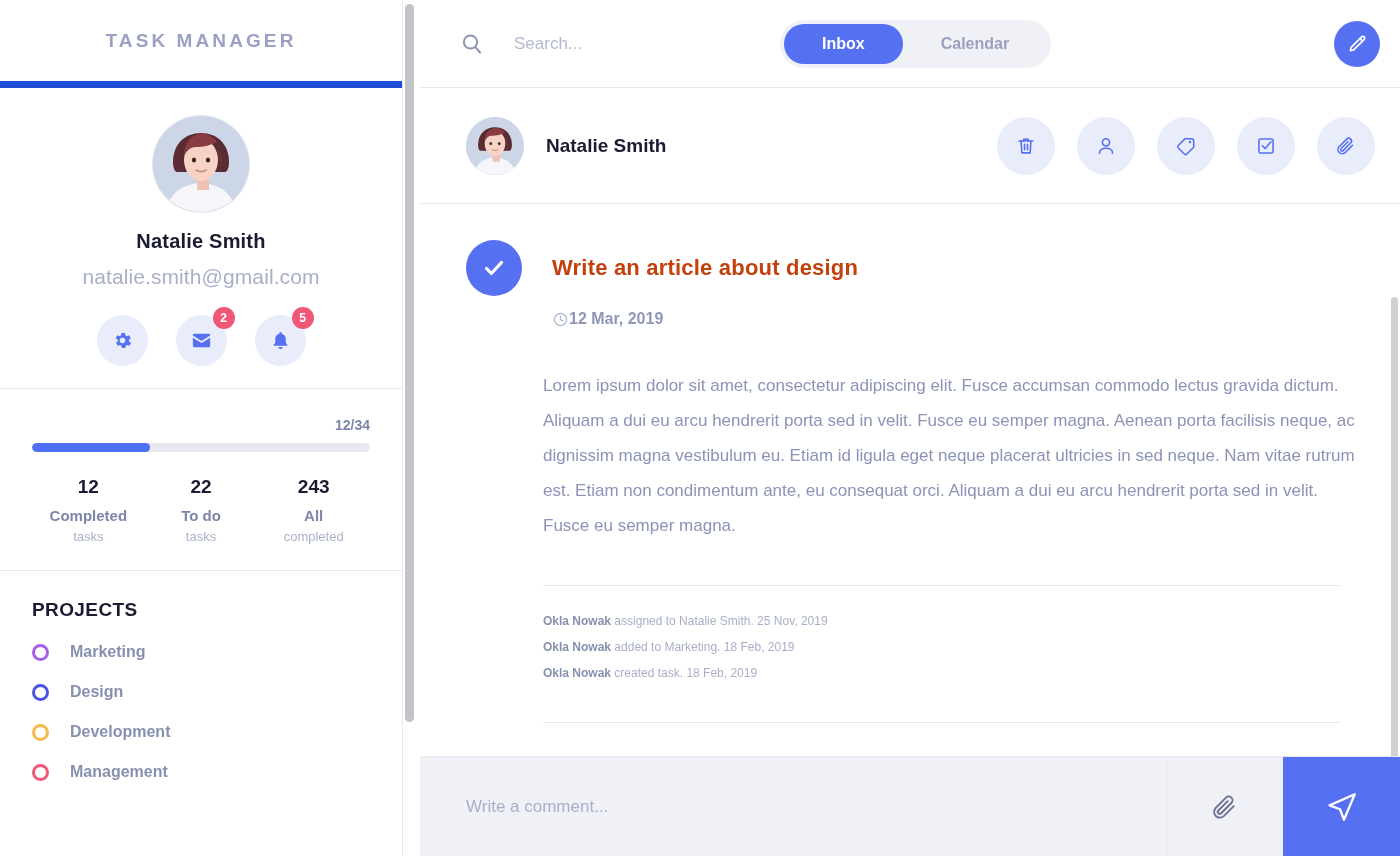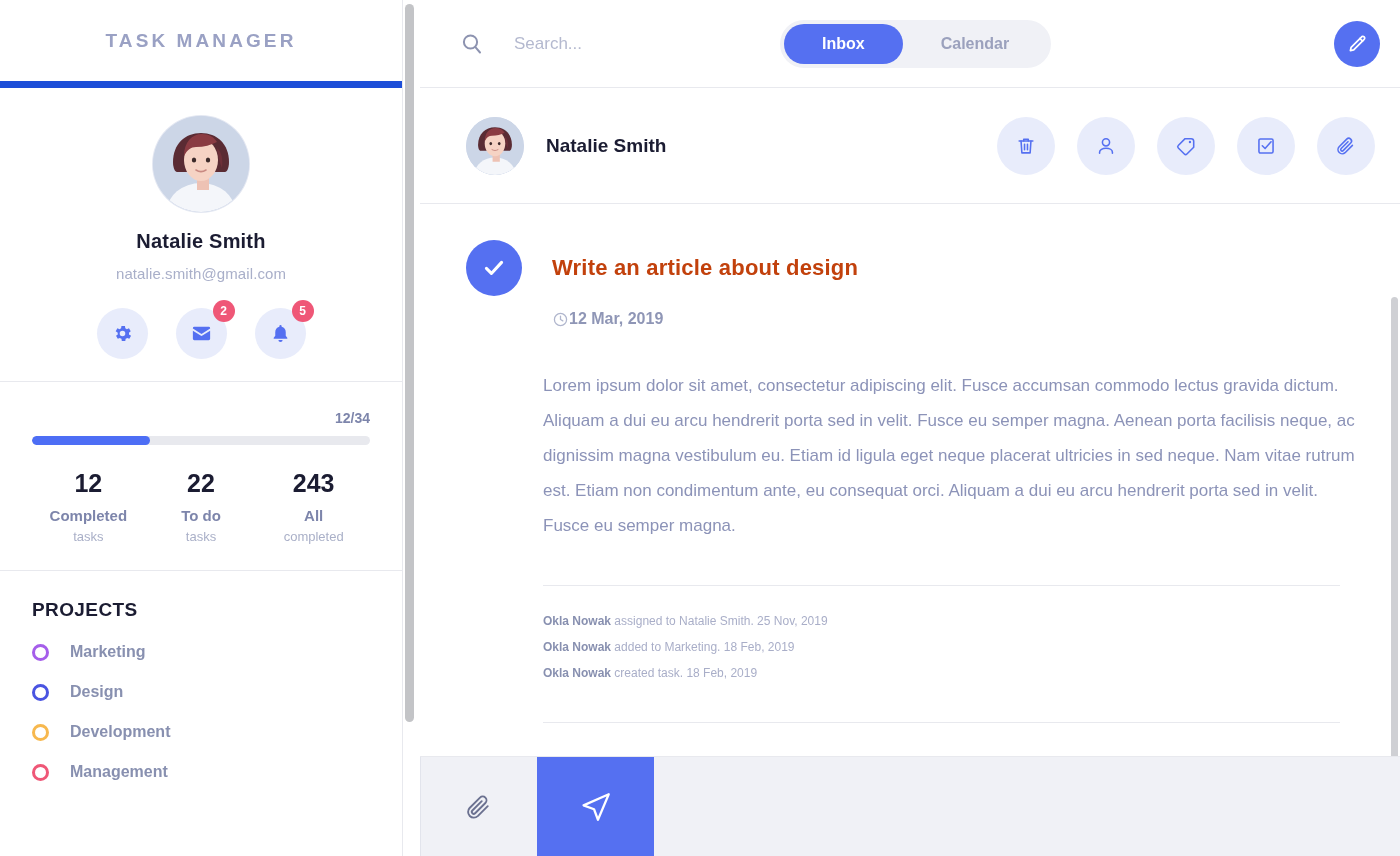--- a/index.html
+++ b/index.html
@@ -40,21 +40,21 @@
     overflow: hidden; position: relative;
     background: #ccd5e8;
     box-shadow: 0 0 0 1px #e4e8f2;
   }
   .avatar-art { position: absolute; inset: 0; }
   .profile-name {
     margin-top: 18px;
     font-size: 20px; font-weight: bold; color: #1b1c32; letter-spacing: .2px;
   }
   .profile-email {
-    margin-top: 12px; font-size: 15px; color: #a9afc9; letter-spacing: .1px;
+    margin-top: 12px; font-size: 21px; color: #a9afc9; letter-spacing: .1px;
   }
   .icon-row { display: flex; gap: 28px; margin-top: 26px; }
   .circle-btn {
     width: 51px; height: 51px; border-radius: 50%;
     background: #e8ecfb;
     display: flex; align-items: center; justify-content: center;
     position: relative; cursor: pointer;
   }
   .badge {
     position: absolute; top: -8px; right: -8px;
@@ -68,21 +68,21 @@
   .progress-label {
     text-align: right; font-size: 14px; font-weight: bold;
     color: #7d85ab; margin-bottom: 10px;
   }
   .progress-track {
     height: 9px; border-radius: 5px; background: #e8e9ee; overflow: hidden;
   }
   .progress-fill { height: 9px; border-radius: 5px; background: #4d6ef5; }
   .stat-grid { display: flex; margin-top: 24px; }
   .stat { flex: 1; text-align: center; }
-  .stat-num { font-size: 25px; font-weight: bold; color: #1b1c32; }
+  .stat-num { font-size: 19px; font-weight: bold; color: #1b1c32; }
   .stat-l1 { margin-top: 9px; font-size: 15px; font-weight: bold; color: #7d85ab; }
   .stat-l2 { margin-top: 5px; font-size: 13px; color: #aab0c8; }
 
   .projects { padding: 28px 32px 0 32px; }
   .projects-title {
     font-size: 19px; font-weight: bold; color: #1b1c32; letter-spacing: .4px;
   }
   .project-item {
     display: flex; align-items: center; gap: 21px;
     margin-top: 22px; cursor: pointer;
@@ -434,20 +434,21 @@
             <b>Okla Nowak</b><span> created task. 18 Feb, 2019</span>
           </div>
         </div>
 
         <div class="rule"></div>
       </div>
       <div class="main-scroll"></div>
     </div>
 
     <div class="comment-bar">
+      <input class="comment-input" type="text" placeholder="Write a comment..." style="">
       <div class="clip-btn">
         <svg width="30" height="30" viewBox="0 0 24 24" fill="none" stroke="#6b7190" stroke-width="1.5" stroke-linecap="round" stroke-linejoin="round">
           <path d="M19 11.3l-8 8a4.6 4.6 0 01-6.5-6.5l8.3-8.3a3 3 0 114.3 4.3l-8.2 8.2a1.5 1.5 0 01-2.2-2.2l7.5-7.5"></path>
         </svg>
       </div>
       <div class="send-btn">
         <svg width="36" height="36" viewBox="0 0 24 24" fill="none" stroke="#fff" stroke-width="1.5" stroke-linejoin="round">
           <path d="M20.5 3.5L3.7 10.9l7 2.6 2.6 7z"></path>
         </svg>
       </div>

